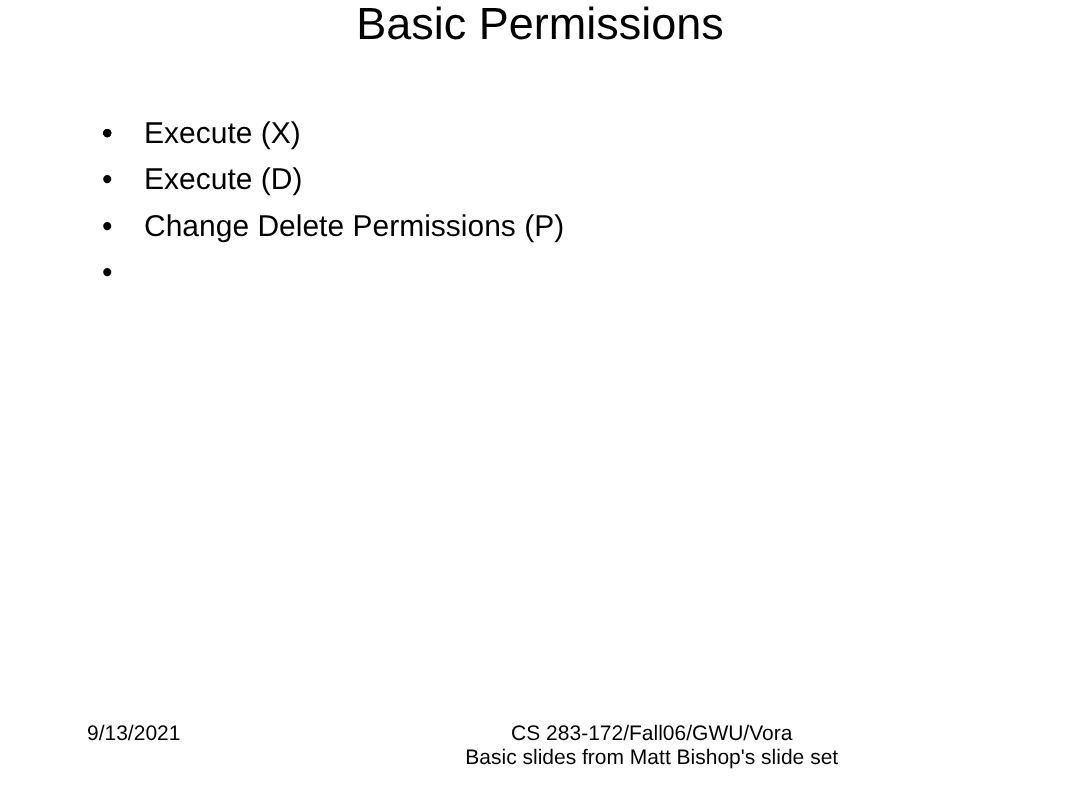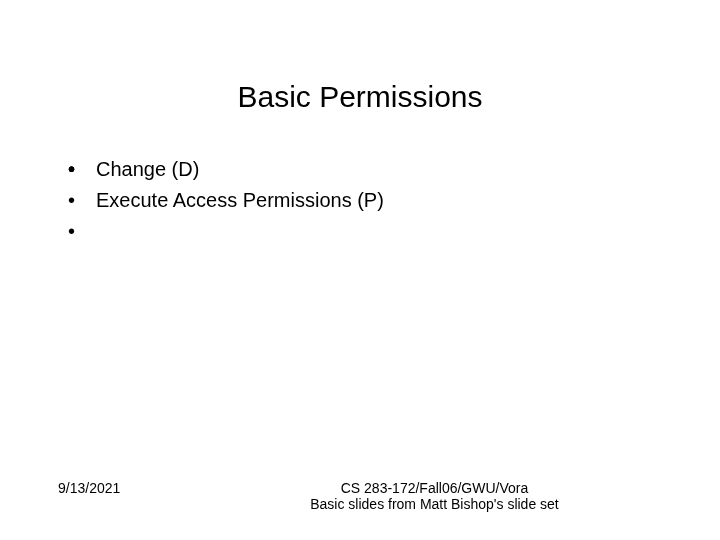--- a/index.html
+++ b/index.html
@@ -12,21 +12,20 @@
       height: 540px;
       background: #ffffff;
       font-family: Arial, Helvetica, sans-serif;
       color: #000000;
       position: relative;
     }
     .title {
       text-align: center;
       font-size: 30px;
       font-weight: normal;
-      padding-top: 80px;
       padding-bottom: 40px;
     }
     .bullet-list {
       list-style: none;
       padding-left: 68px;
     }
     .bullet-list li {
       position: relative;
       padding-left: 28px;
       font-size: 20px;
@@ -70,28 +69,29 @@
 
 <ul class="bullet-list">
   <li>
     <span class="bullet-point">•</span>
   </li>
   <li>
     <span class="bullet-point">•</span>
   </li>
   <li>
     <span class="bullet-point">•</span>
+    <span>Execute (X)</span>
   </li>
   <li>
     <span class="bullet-point">•</span>
-    <span>Change (D)</span>
+    <span>Execute (D)</span>
   </li>
   <li>
     <span class="bullet-point">•</span>
-    <span>Execute Access Permissions (P)</span>
+    <span>Change Delete Permissions (P)</span>
   </li>
   <li>
     <span class="bullet-point">•</span>
   </li>
 </ul>
 
 <div class="footer">
   <div class="footer-left">9/13/2021</div>
   <div class="footer-center">
     <div>CS 283-172/Fall06/GWU/Vora</div>

